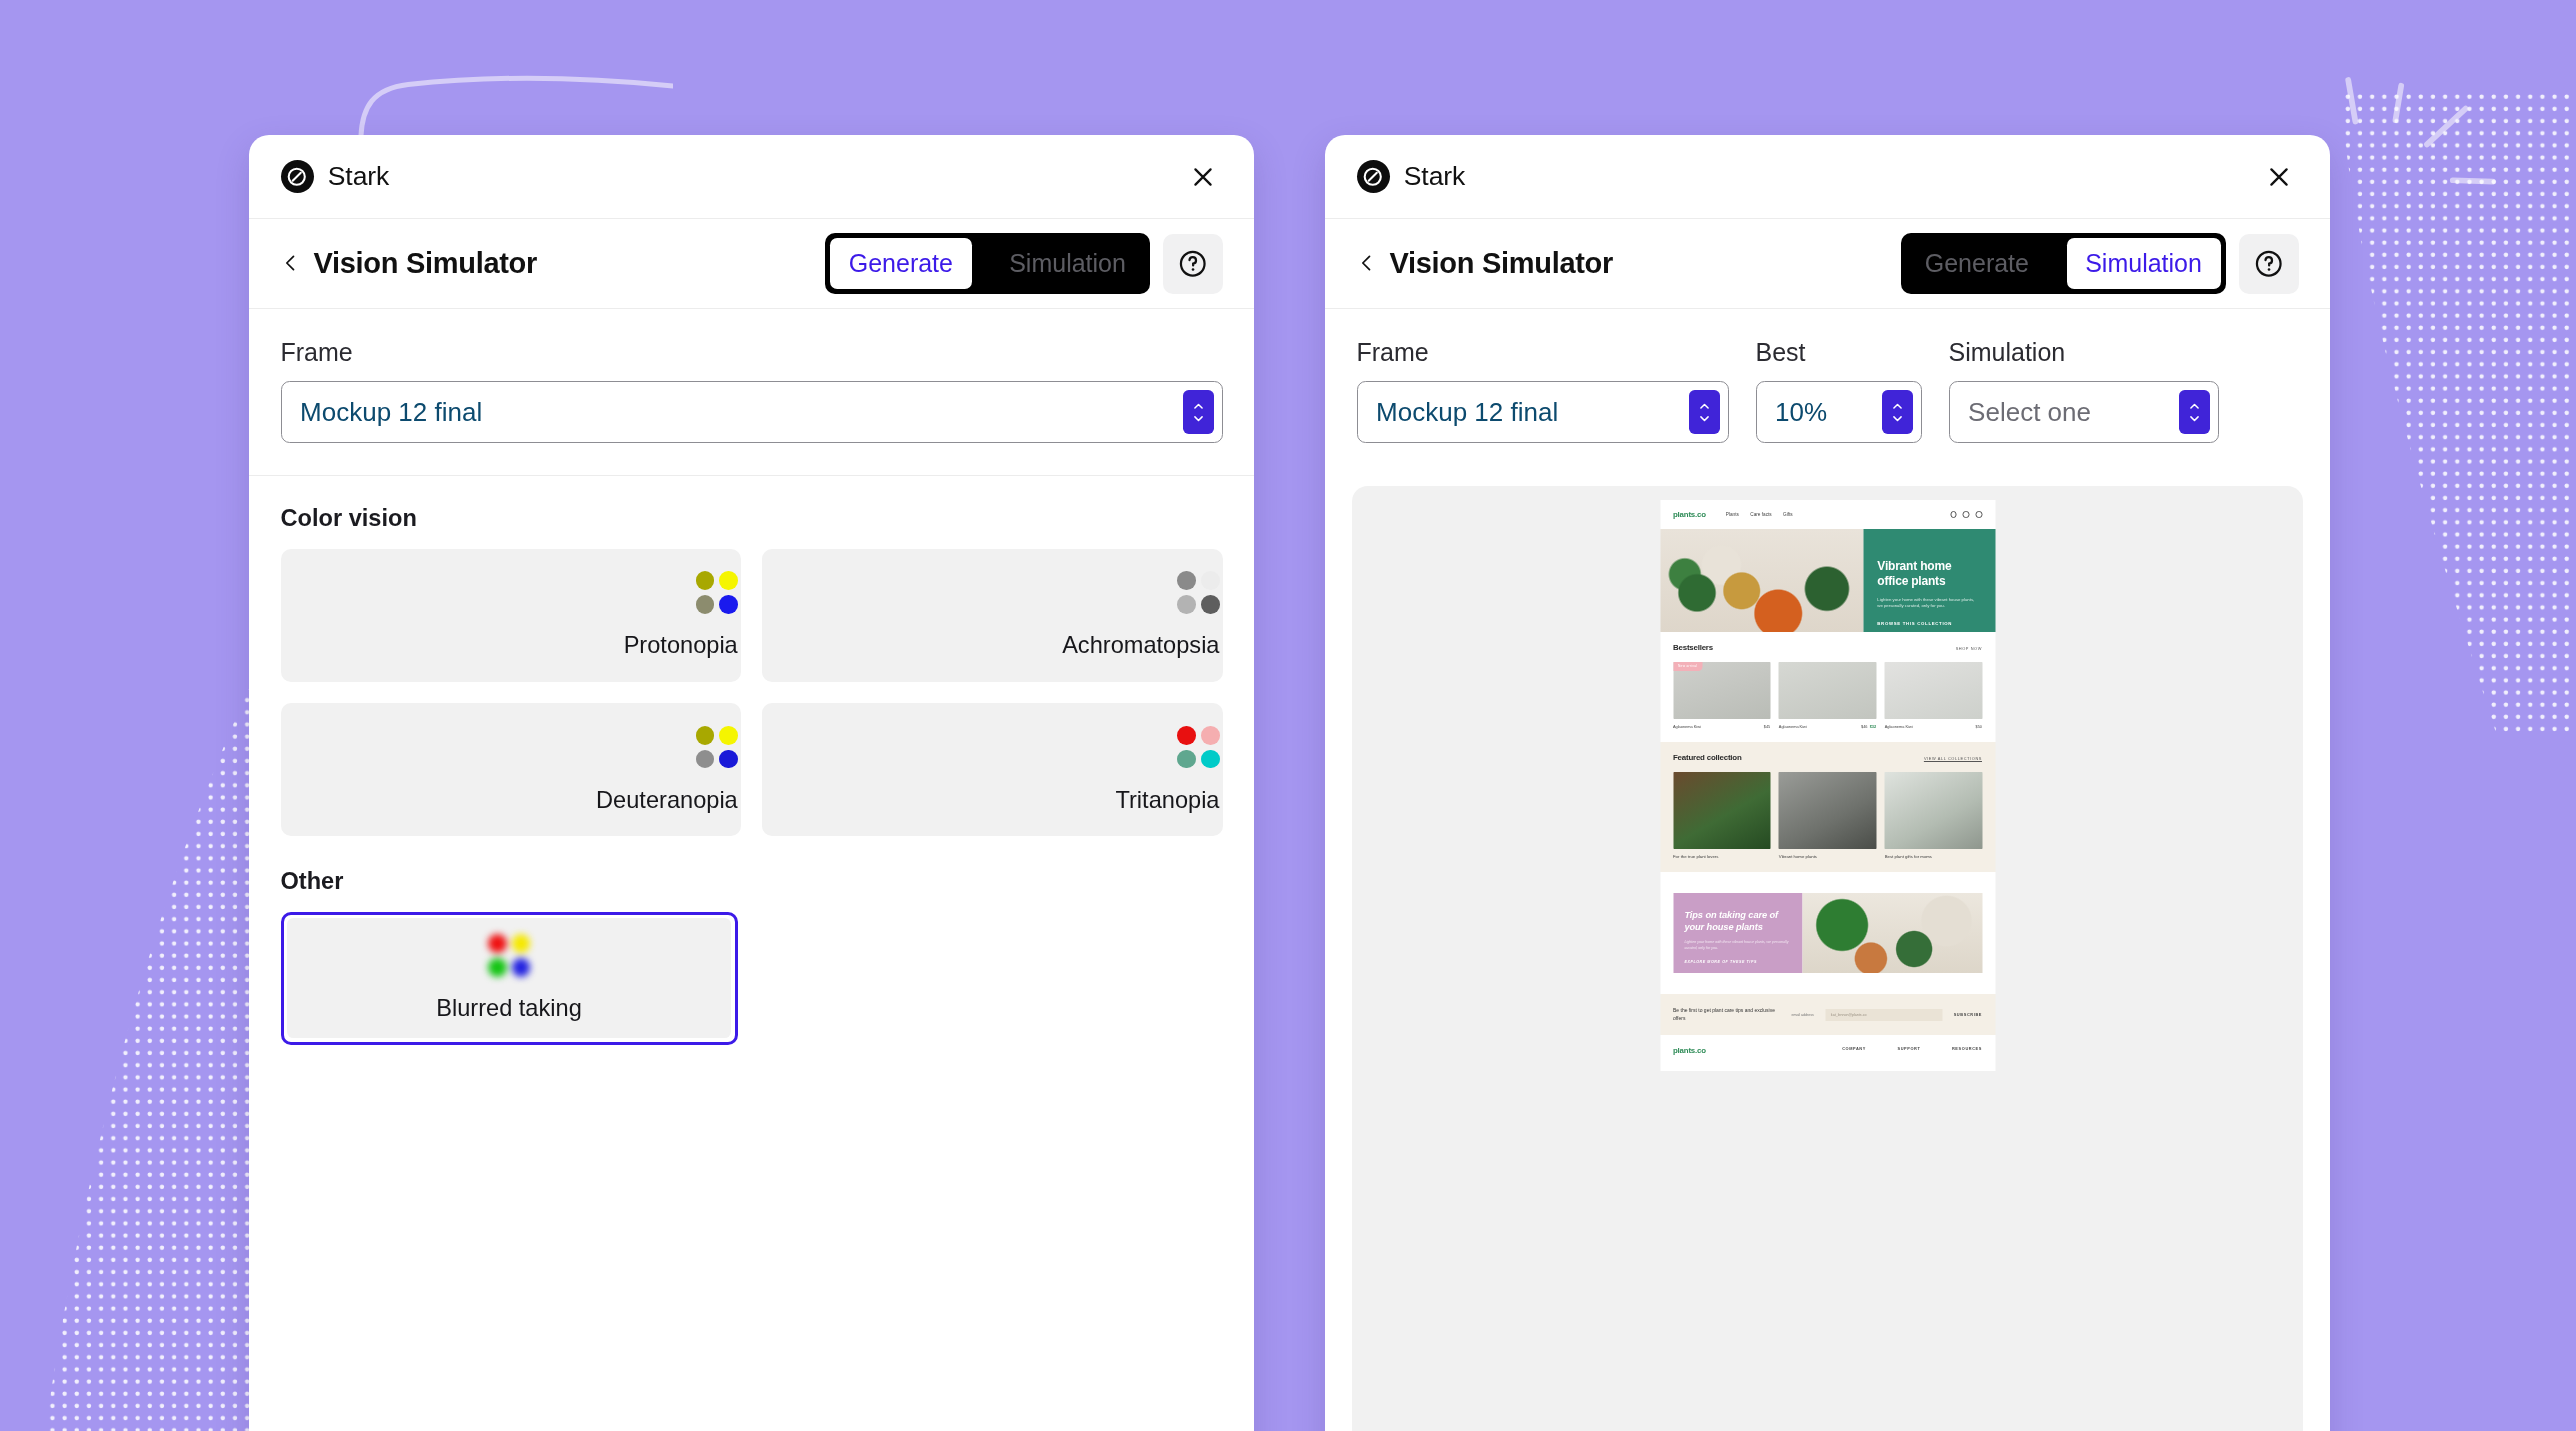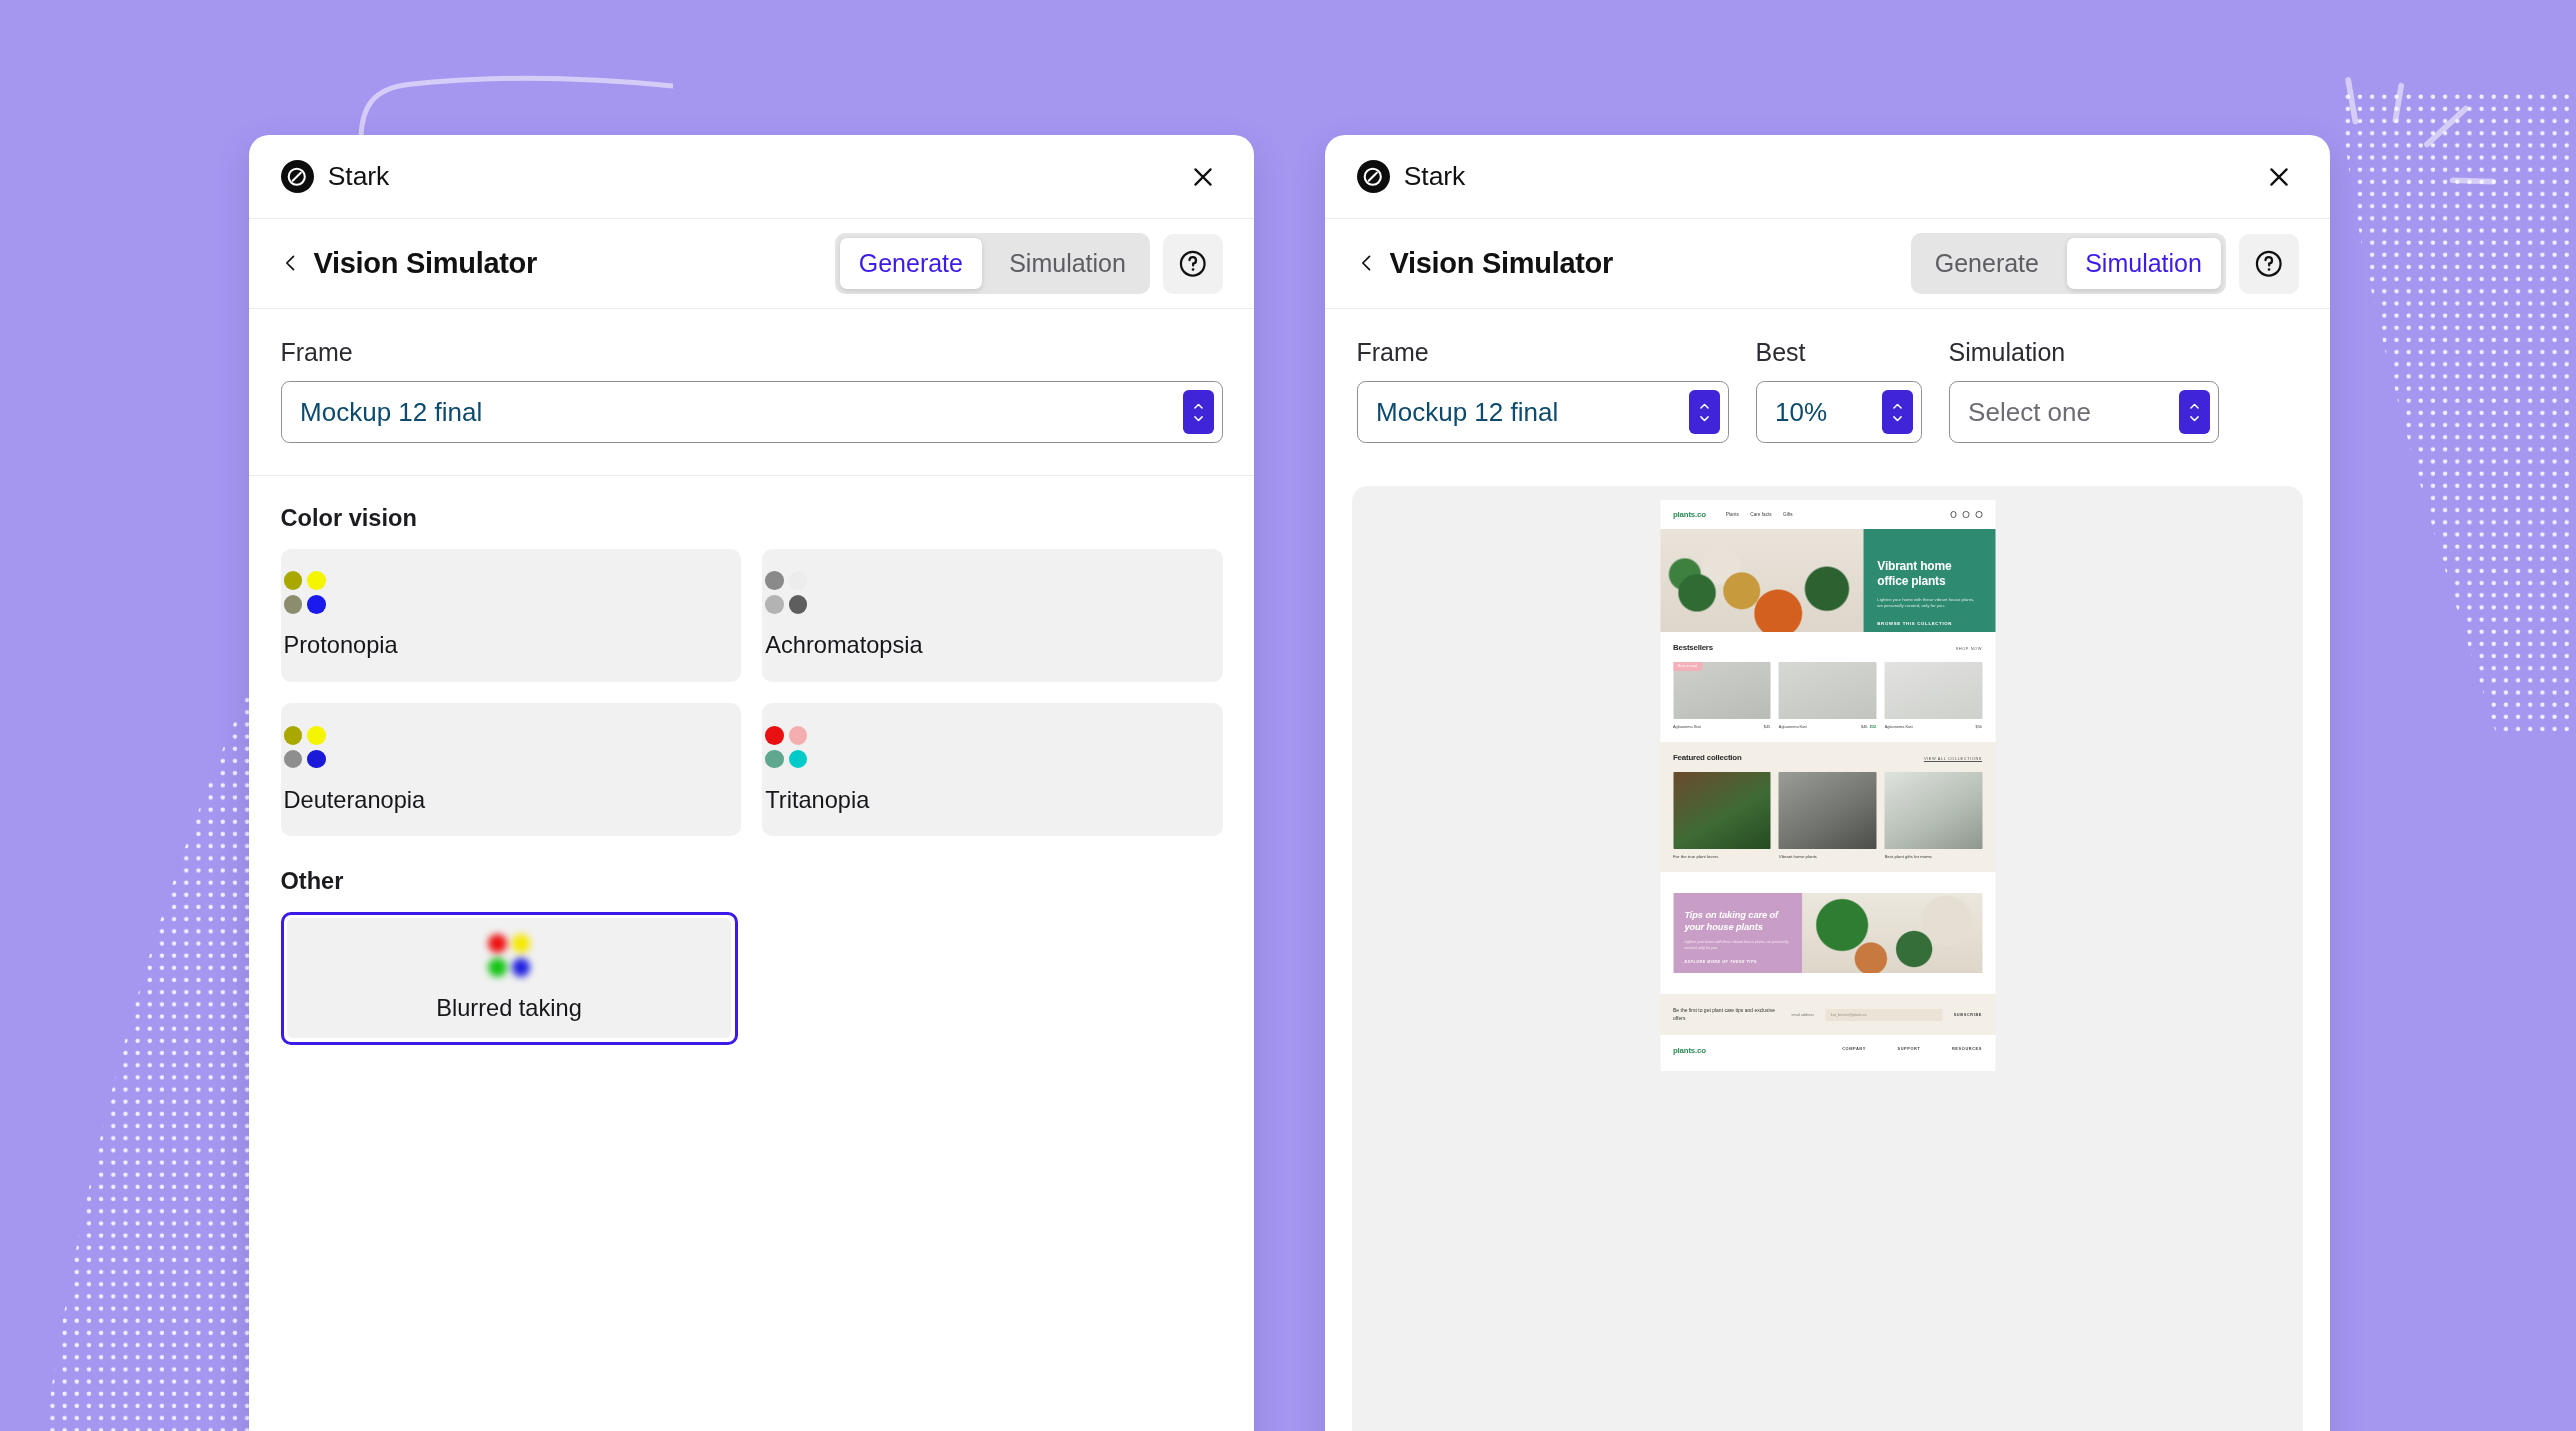--- a/index.html
+++ b/index.html
@@ -57,25 +57,25 @@
     height: 90px;
     display: flex; align-items: center;
     padding: 0 31.5px;
     border-bottom: 1.4px solid #ececec;
   }
   .back-row { display: flex; align-items: center; gap: 13px; cursor: pointer; }
   .back-title { font-size: 29px; font-weight: 600; color: #111; letter-spacing: -0.3px; }
   .toolbar-spacer { flex: 1; }
 
   .segmented {
-    background: #e5e5e5;
+    background: #000000;
     border-radius: 10px;
     display: flex; align-items: center;
     padding: 5px;
-    gap: 9px;
+    gap: 19px;
   }
   .seg {
     font-size: 25px;
     padding: 10.7px 18.6px;
     border-radius: 7.2px;
     color: #5d5d63;
     cursor: pointer;
     white-space: nowrap;
   }
   .seg.active {
@@ -126,21 +126,21 @@
   .group-title {
     font-size: 23.6px; font-weight: 700; color: #1b1b20;
     margin-bottom: 17px;
   }
   .cards { display: grid; grid-template-columns: 1fr 1fr; gap: 21.5px; }
   .vcard {
     background: #f1f1f1;
     border-radius: 10px;
     height: 133px;
     display: flex; flex-direction: column;
-    align-items: flex-start; justify-content: center;
+    align-items: flex-end; justify-content: center;
     gap: 18.6px;
     cursor: pointer;
     border: 3.6px solid transparent;
   }
   .vcard.selected {
     border-color: #3c1ae8;
     background: #fff;
     padding: 3.6px;
   }
   .vcard.selected .vcard-inner {

